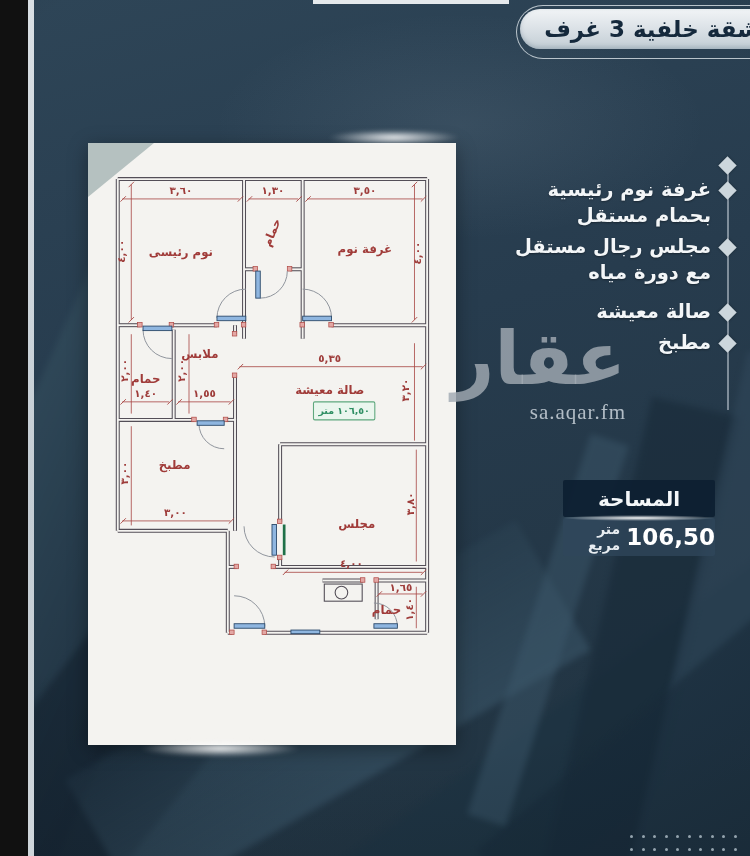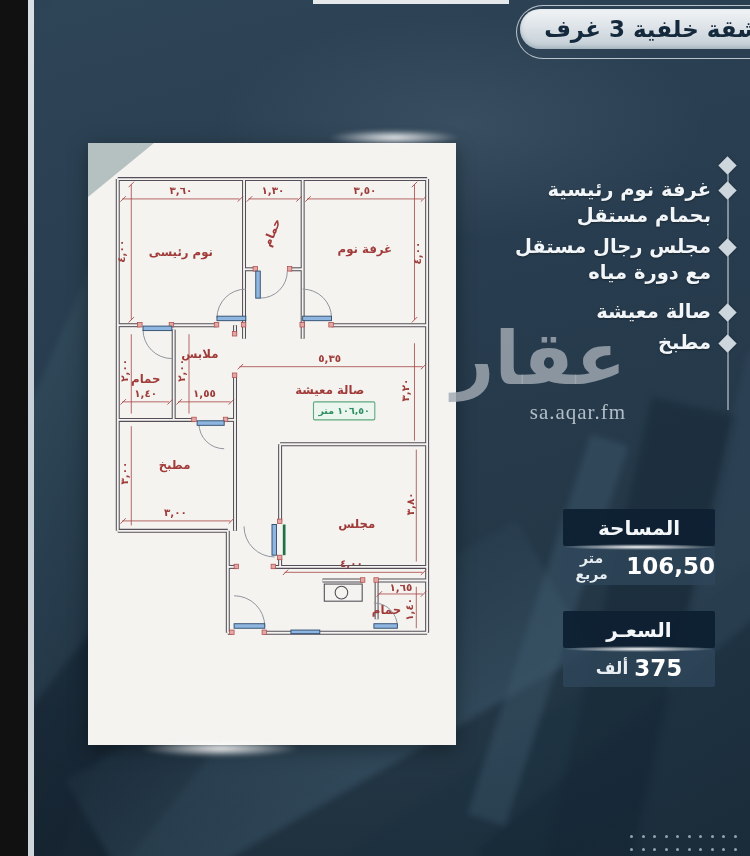--- a/index.html
+++ b/index.html
@@ -76,21 +76,21 @@
   .infobox .head{height:37px;display:flex;align-items:center;justify-content:center;
       background:rgba(13,31,49,.93);border-radius:2px;}
   .infobox .head span{font-size:20px;font-weight:bold;color:#f4f7f9;}
   .infobox .val{position:relative;margin-top:1px;height:38px;
       display:flex;align-items:center;justify-content:center;gap:6px;
       background:rgba(47,70,91,.78);border-radius:2px;}
   .streak{position:absolute;top:-3px;left:0;width:100%;height:6px;
       background:radial-gradient(closest-side,rgba(255,255,255,.95),rgba(255,255,255,0));}
   .val .num{font-size:23px;font-weight:bold;color:#ffffff;}
   .val .unit{font-size:14px;font-weight:bold;color:#e8edf1;}
-  #area-box{top:509px;}
+  #area-box{top:480px;text-align:right;}
   #price-box{top:611px;}
   #price-box .unit{font-size:17px;}
   
   .dots{position:absolute;left:602px;top:835px;display:grid;
       grid-template-columns:repeat(10,3px);grid-auto-rows:3px;gap:10px 8.5px;}
   .dots i{width:3px;height:3px;border-radius:50%;background:#a9b8c2;opacity:.85;}
   
   .wallA{stroke:#534e57;stroke-width:4.4;fill:none;stroke-linecap:butt;}
   .wallB{stroke:#f4f3f0;stroke-width:2.1;fill:none;stroke-linecap:butt;}
   .dim{stroke:#a84744;stroke-width:.9;fill:none;}
@@ -354,30 +354,20 @@
     <div class="head">
         <span>المساحة</span>
       </div>
     <div class="val">
       <div class="streak"></div>
       <span class="num">106,50</span>
       <span class="unit">متر مربع</span>
     </div>
   </div>
 
-  <div class="infobox" id="price-box">
-    <div class="head">
-        <span>السعـر</span>
-      </div>
-    <div class="val">
-      <div class="streak"></div>
-      <span class="num">375</span>
-      <span class="unit">ألف</span>
-    </div>
-  </div>
 
   <div class="flare flare1"></div>
   <div class="flare flare2"></div>
 
   <div class="dots">
     <i></i>
       <i></i>
       <i></i>
       <i></i>
       <i></i>

